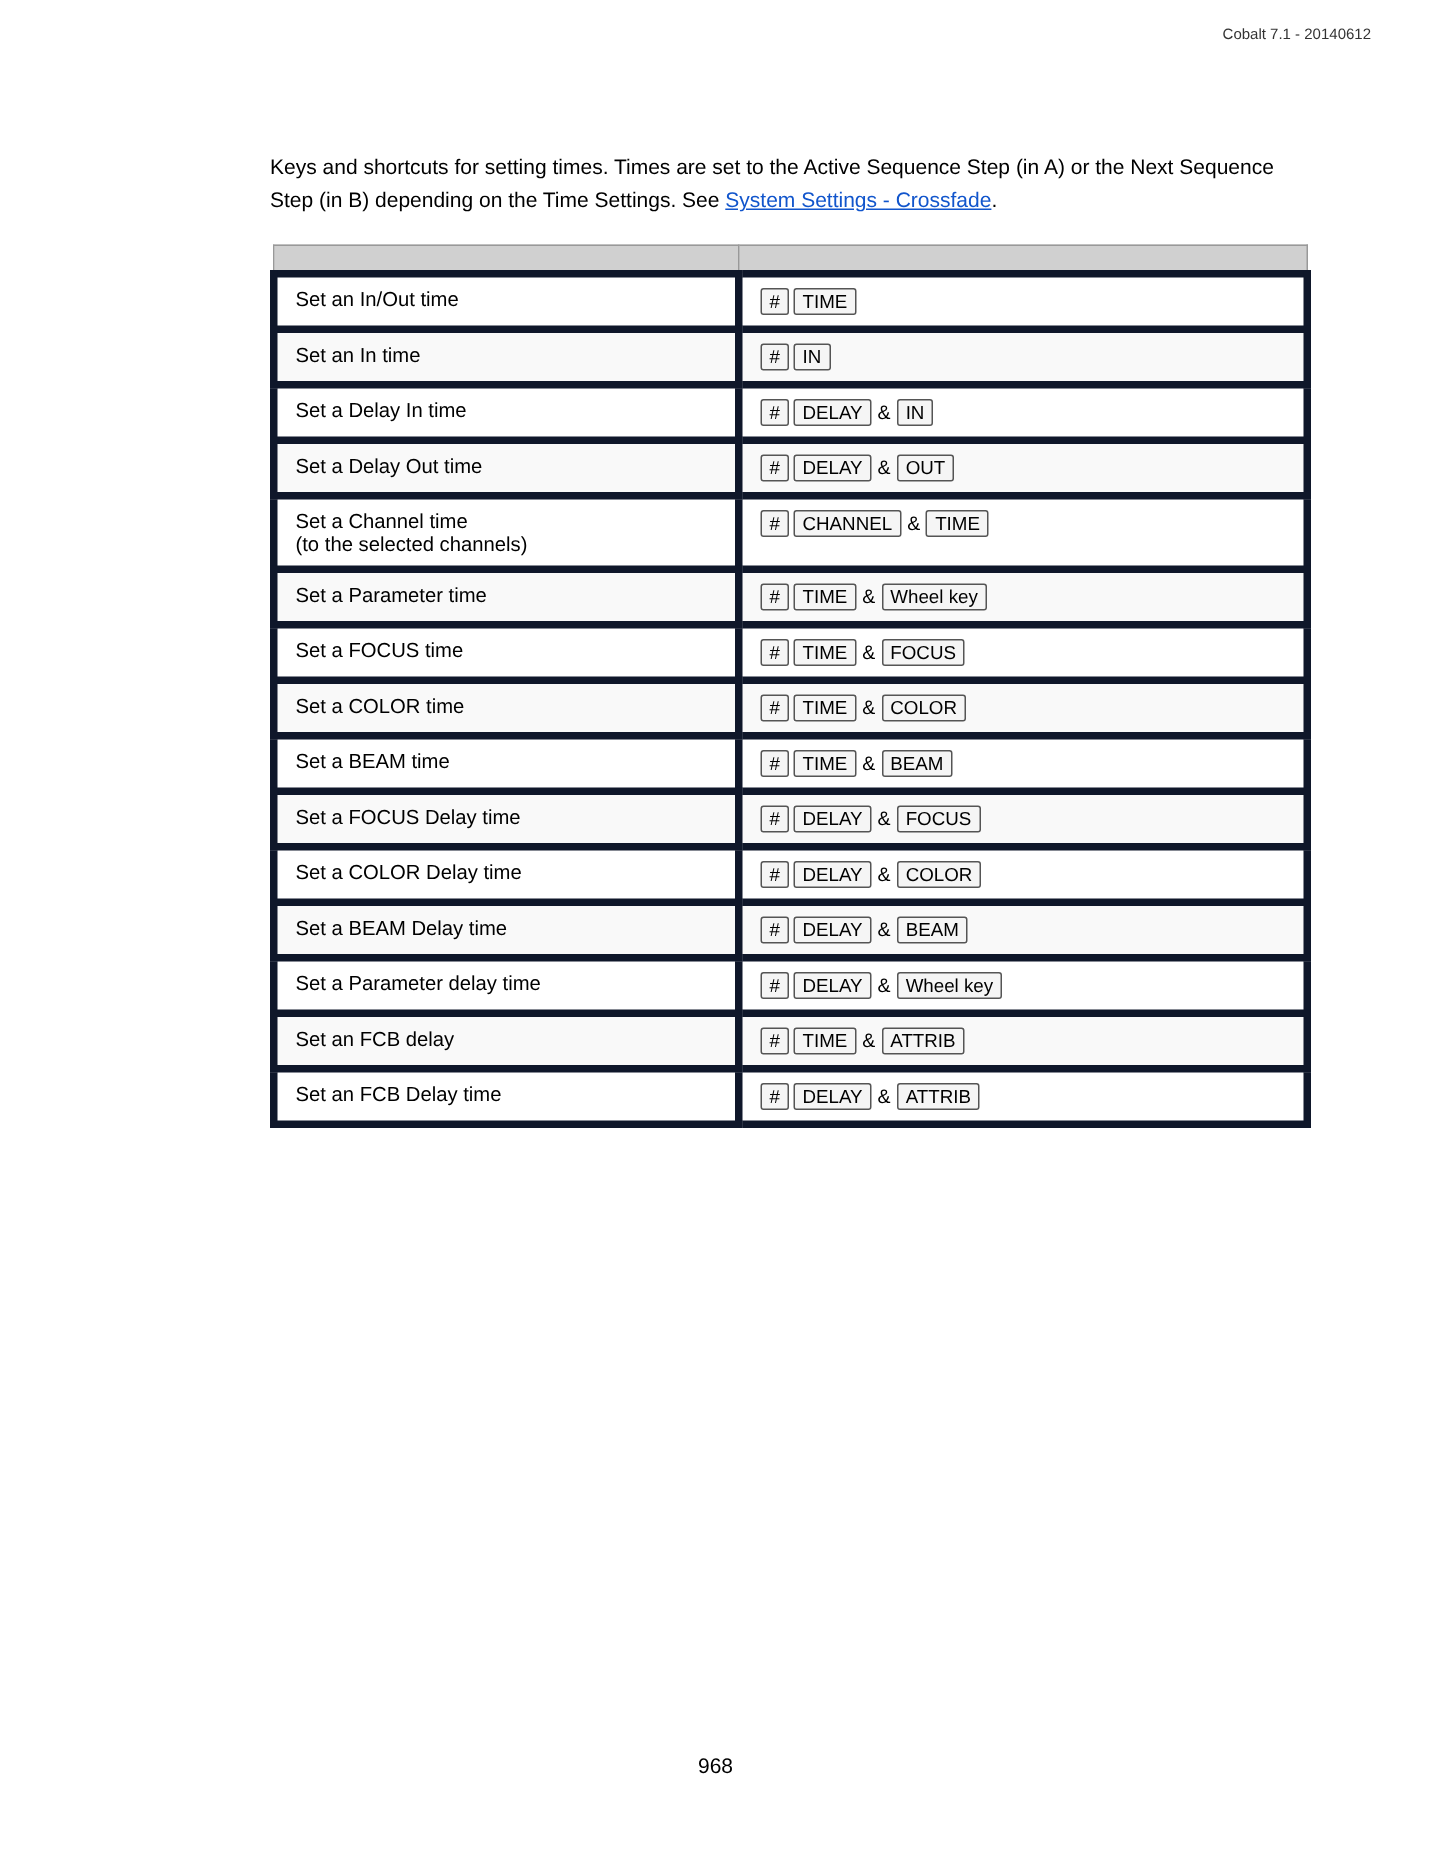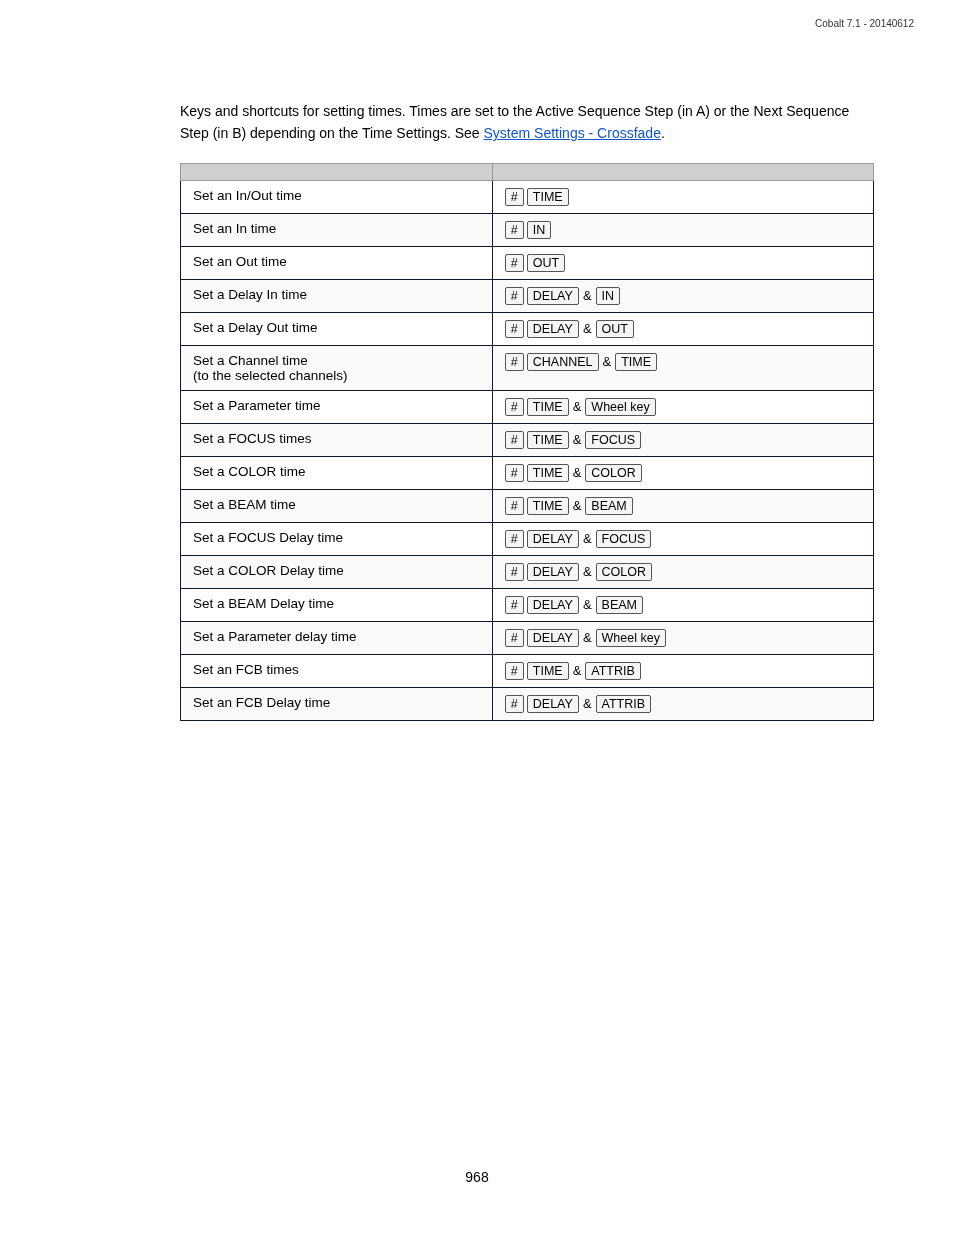--- a/index.html
+++ b/index.html
@@ -49,21 +49,21 @@
       font-weight: normal;
     }
     table tbody tr {
       background: #ffffff;
     }
     table tbody tr:nth-child(even) {
       background: #f9f9f9;
     }
     table tbody td {
       padding: 7px 12px;
-      border: 1px solid #0f172a;
+      border: 5px solid #0f172a;
       vertical-align: top;
     }
     .key-cell {
       display: flex;
       align-items: center;
       flex-wrap: wrap;
       gap: 3px;
     }
     .key {
       display: inline-block;
@@ -120,51 +120,42 @@
         <tr>
           <td>Set an In time</td>
           <td>
             <div class="key-cell">
               <span class="key">#</span>
               <span class="key">IN</span>
             </div>
           </td>
         </tr>
         <tr>
-          <td>Set an Out time</td>
-          <td>
-            <div class="key-cell">
-              <span class="key">#</span>
+          <td>Set a Delay In time</td>
+          <td>
+            <div class="key-cell">
+              <span class="key">#</span>
+              <span class="key">DELAY</span>
+              <span class="amp">&amp;</span>
+              <span class="key">IN</span>
+            </div>
+          </td>
+        </tr>
+        <tr>
+          <td>Set a Delay Out time</td>
+          <td>
+            <div class="key-cell">
+              <span class="key">#</span>
+              <span class="key">DELAY</span>
+              <span class="amp">&amp;</span>
               <span class="key">OUT</span>
             </div>
           </td>
         </tr>
         <tr>
-          <td>Set a Delay In time</td>
-          <td>
-            <div class="key-cell">
-              <span class="key">#</span>
-              <span class="key">DELAY</span>
-              <span class="amp">&amp;</span>
-              <span class="key">IN</span>
-            </div>
-          </td>
-        </tr>
-        <tr>
-          <td>Set a Delay Out time</td>
-          <td>
-            <div class="key-cell">
-              <span class="key">#</span>
-              <span class="key">DELAY</span>
-              <span class="amp">&amp;</span>
-              <span class="key">OUT</span>
-            </div>
-          </td>
-        </tr>
-        <tr>
           <td>Set a Channel time<br>(to the selected channels)</td>
           <td>
             <div class="key-cell">
               <span class="key">#</span>
               <span class="key">CHANNEL</span>
               <span class="amp">&amp;</span>
               <span class="key">TIME</span>
             </div>
           </td>
         </tr>
@@ -173,21 +164,21 @@
           <td>
             <div class="key-cell">
               <span class="key">#</span>
               <span class="key">TIME</span>
               <span class="amp">&amp;</span>
               <span class="key">Wheel key</span>
             </div>
           </td>
         </tr>
         <tr>
-          <td>Set a FOCUS times</td>
+          <td>Set a FOCUS time</td>
           <td>
             <div class="key-cell">
               <span class="key">#</span>
               <span class="key">TIME</span>
               <span class="amp">&amp;</span>
               <span class="key">FOCUS</span>
             </div>
           </td>
         </tr>
         <tr>
@@ -250,21 +241,21 @@
           <td>
             <div class="key-cell">
               <span class="key">#</span>
               <span class="key">DELAY</span>
               <span class="amp">&amp;</span>
               <span class="key">Wheel key</span>
             </div>
           </td>
         </tr>
         <tr>
-          <td>Set an FCB times</td>
+          <td>Set an FCB delay</td>
           <td>
             <div class="key-cell">
               <span class="key">#</span>
               <span class="key">TIME</span>
               <span class="amp">&amp;</span>
               <span class="key">ATTRIB</span>
             </div>
           </td>
         </tr>
         <tr>

